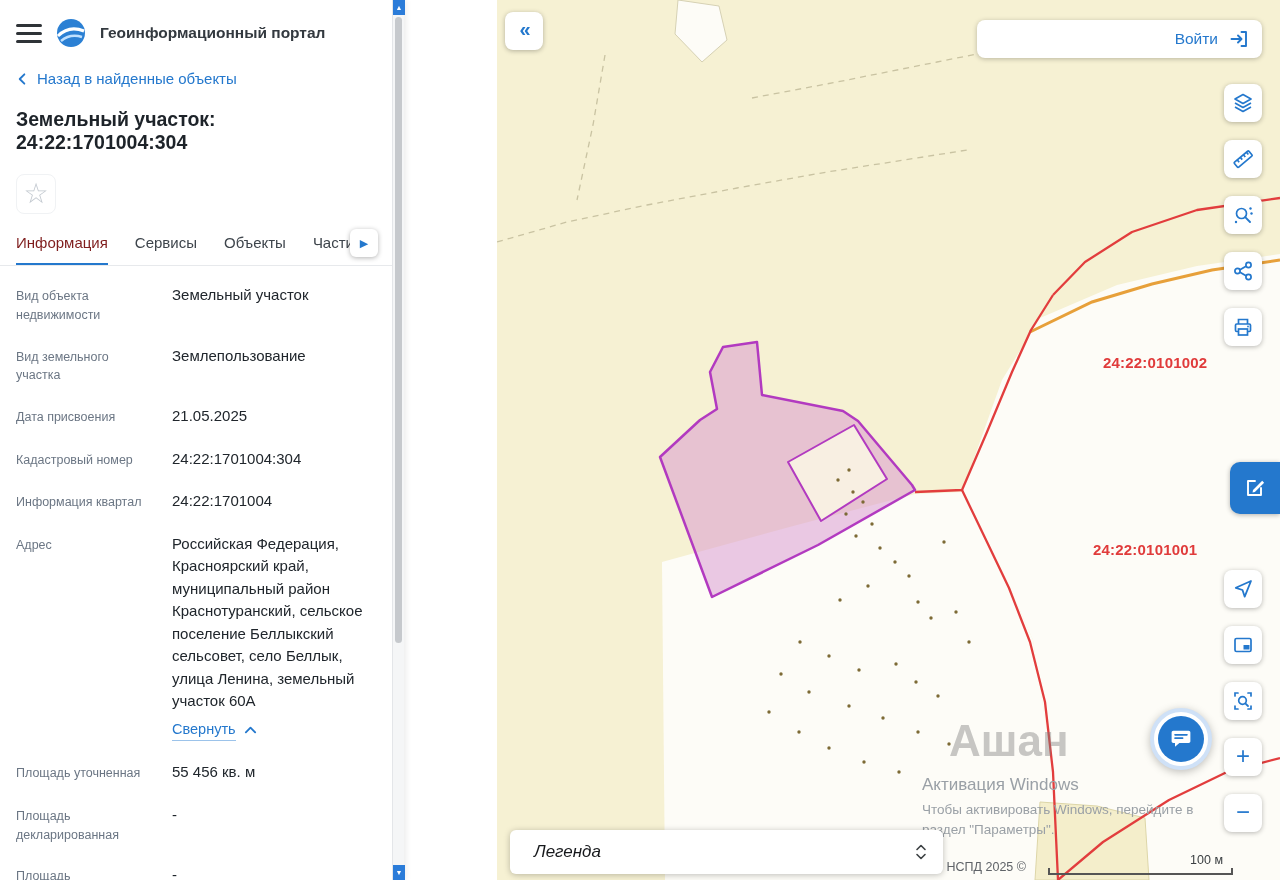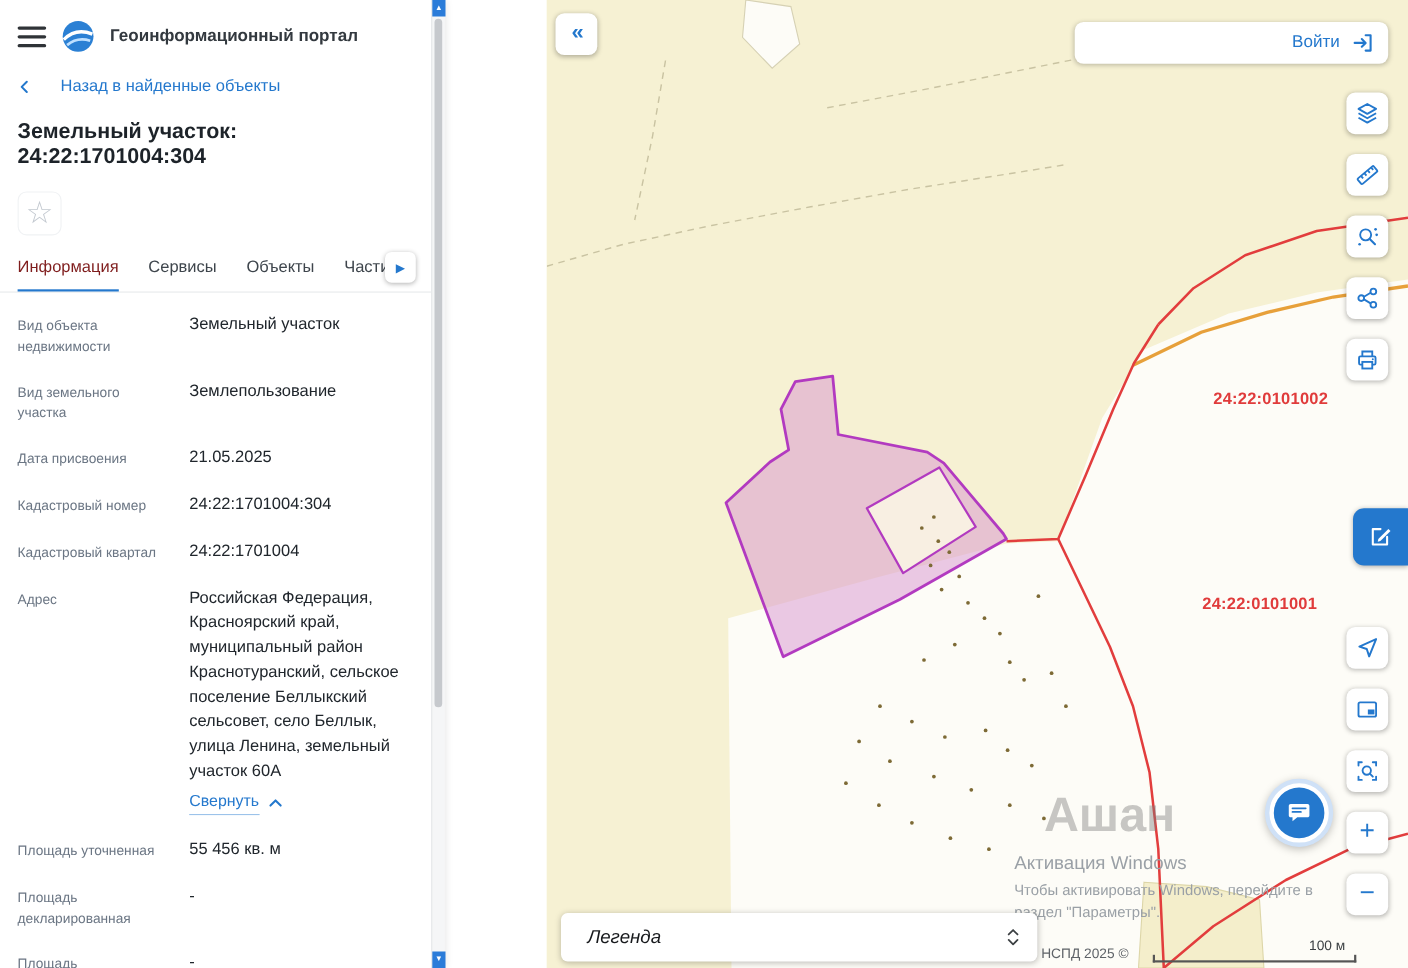--- a/index.html
+++ b/index.html
@@ -8,21 +8,21 @@
 
   
   .panel { position:absolute; left:0; top:0; width:404px; height:880px; background:#fff; z-index:5; box-shadow:2px 0 6px rgba(0,0,0,.08); }
   .panel-inner { position:absolute; left:0; top:0; right:12px; bottom:0; overflow:hidden; }
 
   .p-header { display:flex; align-items:center; gap:14px; padding:18px 16px 10px 16px; }
   .hamburger { width:26px; height:19px; display:flex; flex-direction:column; justify-content:space-between; cursor:pointer; }
   .hamburger i { display:block; height:3px; background:#2f3337; border-radius:2px; }
   .app-title { font-size:15.5px; font-weight:700; color:#33393f; }
 
-  .back { display:flex; align-items:center; gap:26px; padding:12px 16px 4px 16px; color:#2478cd; font-size:15px; cursor:pointer; }
+  .back { display:flex; align-items:center; gap:8px; padding:12px 16px 4px 16px; color:#2478cd; font-size:15px; cursor:pointer; }
   .back span { border-bottom:1px solid transparent; }
 
   .page-title { padding:16px 16px 0 16px; font-size:19.5px; font-weight:700; color:#1d2329; }
 
   .fav { margin:20px 16px 4px 16px; width:40px; height:40px; display:flex; align-items:center; justify-content:center; border:1px solid #f0f2f4; border-radius:8px; color:#c3c9d0; font-size:28px; line-height:1; cursor:pointer; }
 
   .tabs-wrap { position:relative; margin-top:10px; border-bottom:1px solid #e7e9ec; }
   .tabs { display:flex; gap:27px; padding:0 0 0 16px; overflow:hidden; white-space:nowrap; }
   .tab { padding:10px 0 12px 0; font-size:15px; color:#3e454c; cursor:pointer; flex:0 0 auto; }
   .tab.active { color:#7f1d1d; font-weight:400; border-bottom:3px solid #2478cd; margin-bottom:-1px; }
@@ -133,21 +133,21 @@
       </div>
       <div class="row">
         <div class="lbl">Дата присвоения</div>
         <div class="val">21.05.2025</div>
       </div>
       <div class="row">
         <div class="lbl">Кадастровый номер</div>
         <div class="val">24:22:1701004:304</div>
       </div>
       <div class="row">
-        <div class="lbl">Кадастровый квартал</div>
+        <div class="lbl">Информация квартал</div>
         <div class="val">24:22:1701004</div>
       </div>
       <div class="row">
         <div class="lbl">Адрес</div>
         <div class="val">
           <span>Российская Федерация, Красноярский край, муниципальный район Краснотуранский, сельское поселение Беллыкский сельсовет, село Беллык, улица Ленина, земельный участок 60А</span>
           <div>
             <span class="collapse-link">
               <b>Свернуть</b>
               <svg width="13" height="12" viewBox="0 0 14 12">

